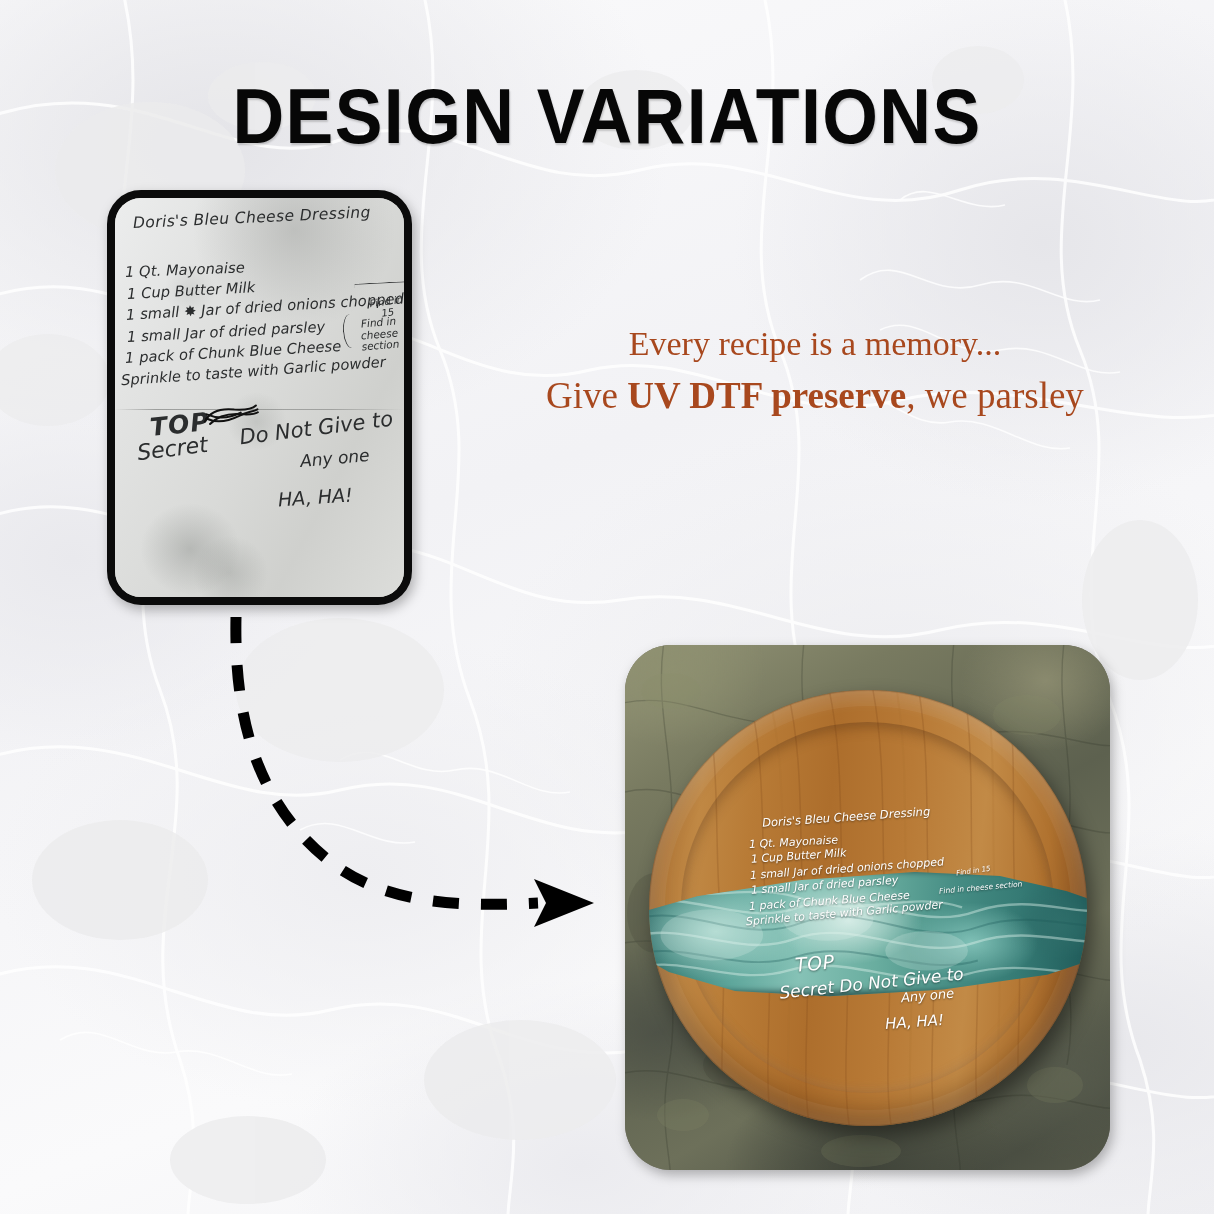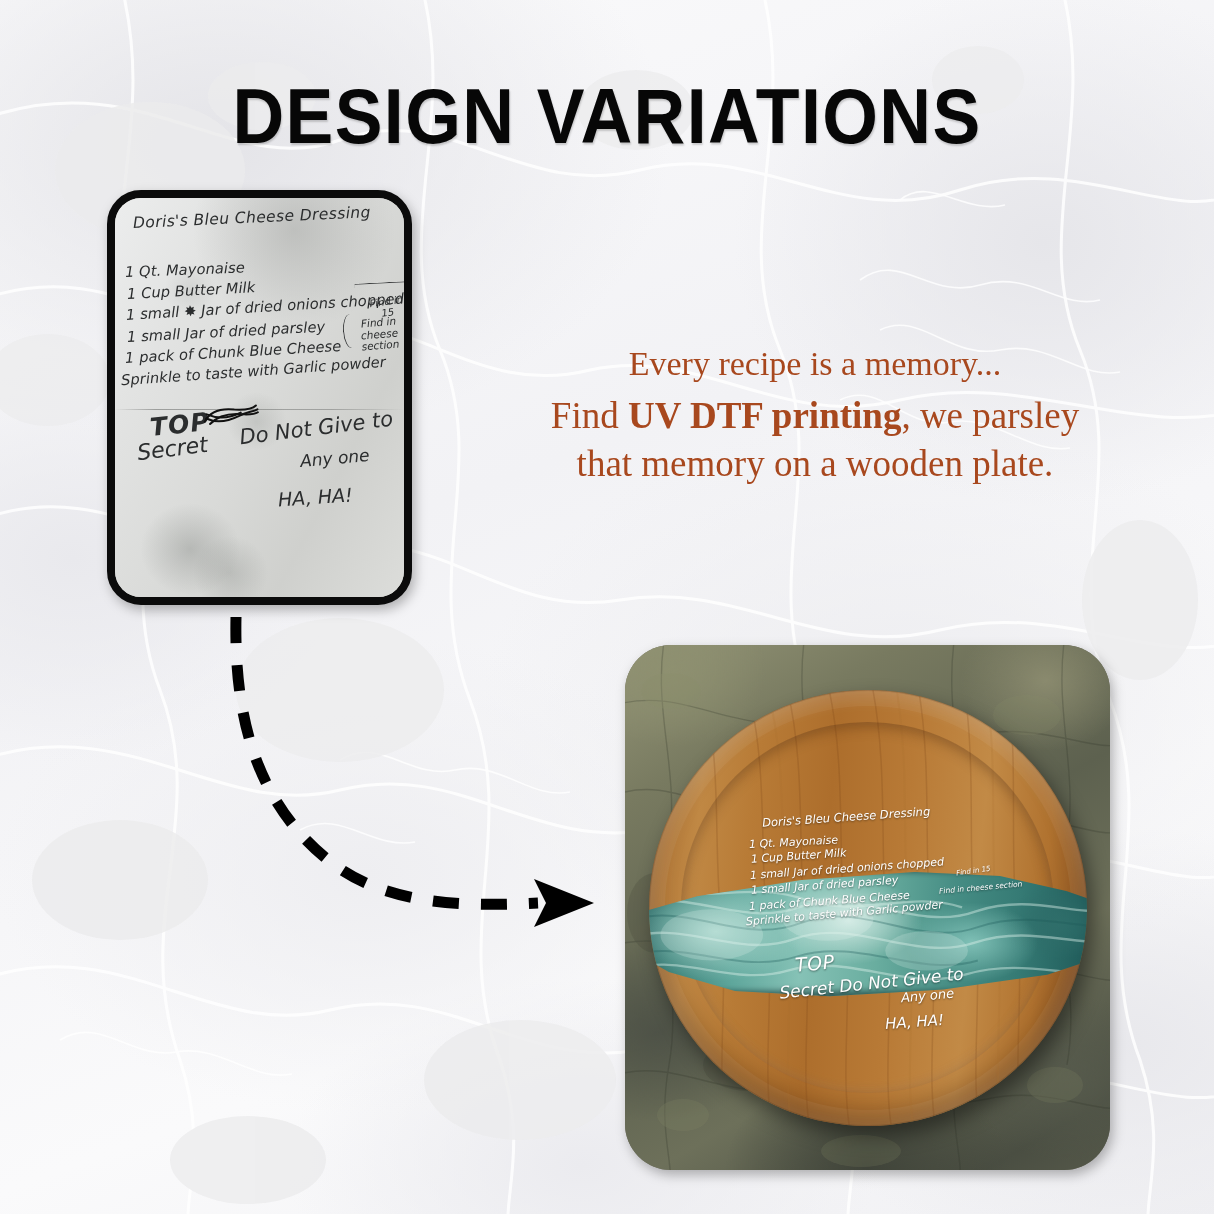--- a/index.html
+++ b/index.html
@@ -49,21 +49,20 @@
 
   
   .tagline {
     position: absolute;
     left: 470px; top: 322px;
     width: 690px;
     text-align: center;
     font-family: "Liberation Serif", serif;
     color: #a8481e;
     line-height: 1.30;
-    margin-top: 20px;
   }
   .tagline .l1 { display: block; font-size: 34px; }
   .tagline .l2 { display: block; font-size: 37px; margin-top: 6px; }
   .tagline .l3 { display: block; font-size: 37px; }
   .tagline b { font-weight: 700; }
 
   
   .recipe-card {
     position: absolute;
     left: 107px; top: 190px;
@@ -309,22 +308,21 @@
       <ellipse cx="520" cy="1080" rx="96" ry="60"></ellipse>
       <ellipse cx="1140" cy="600" rx="58" ry="80"></ellipse>
       <ellipse cx="248" cy="1160" rx="78" ry="44"></ellipse>
     </g>
   </svg>
 
   <div class="page-title">DESIGN VARIATIONS</div>
 
   <div class="tagline">
     <span class="l1">Every recipe is a memory...</span>
-    <span class="l2"><span>Find </span><b>UV DTF printing</b><span>, we parsley</span></span>
-    <span class="l3">that memory on a wooden plate.</span>
+    <span class="l2"><span>Give </span><b>UV DTF preserve</b><span>, we parsley</span></span>
   </div>
 
   <div class="recipe-card card-shadow">
     <div class="paper"></div>
     <div class="paper-fold"></div>
 
     <div class="handwriting">
       <div class="hw-title">Doris's Bleu Cheese Dressing</div>
 
       <div class="hw-lines">

